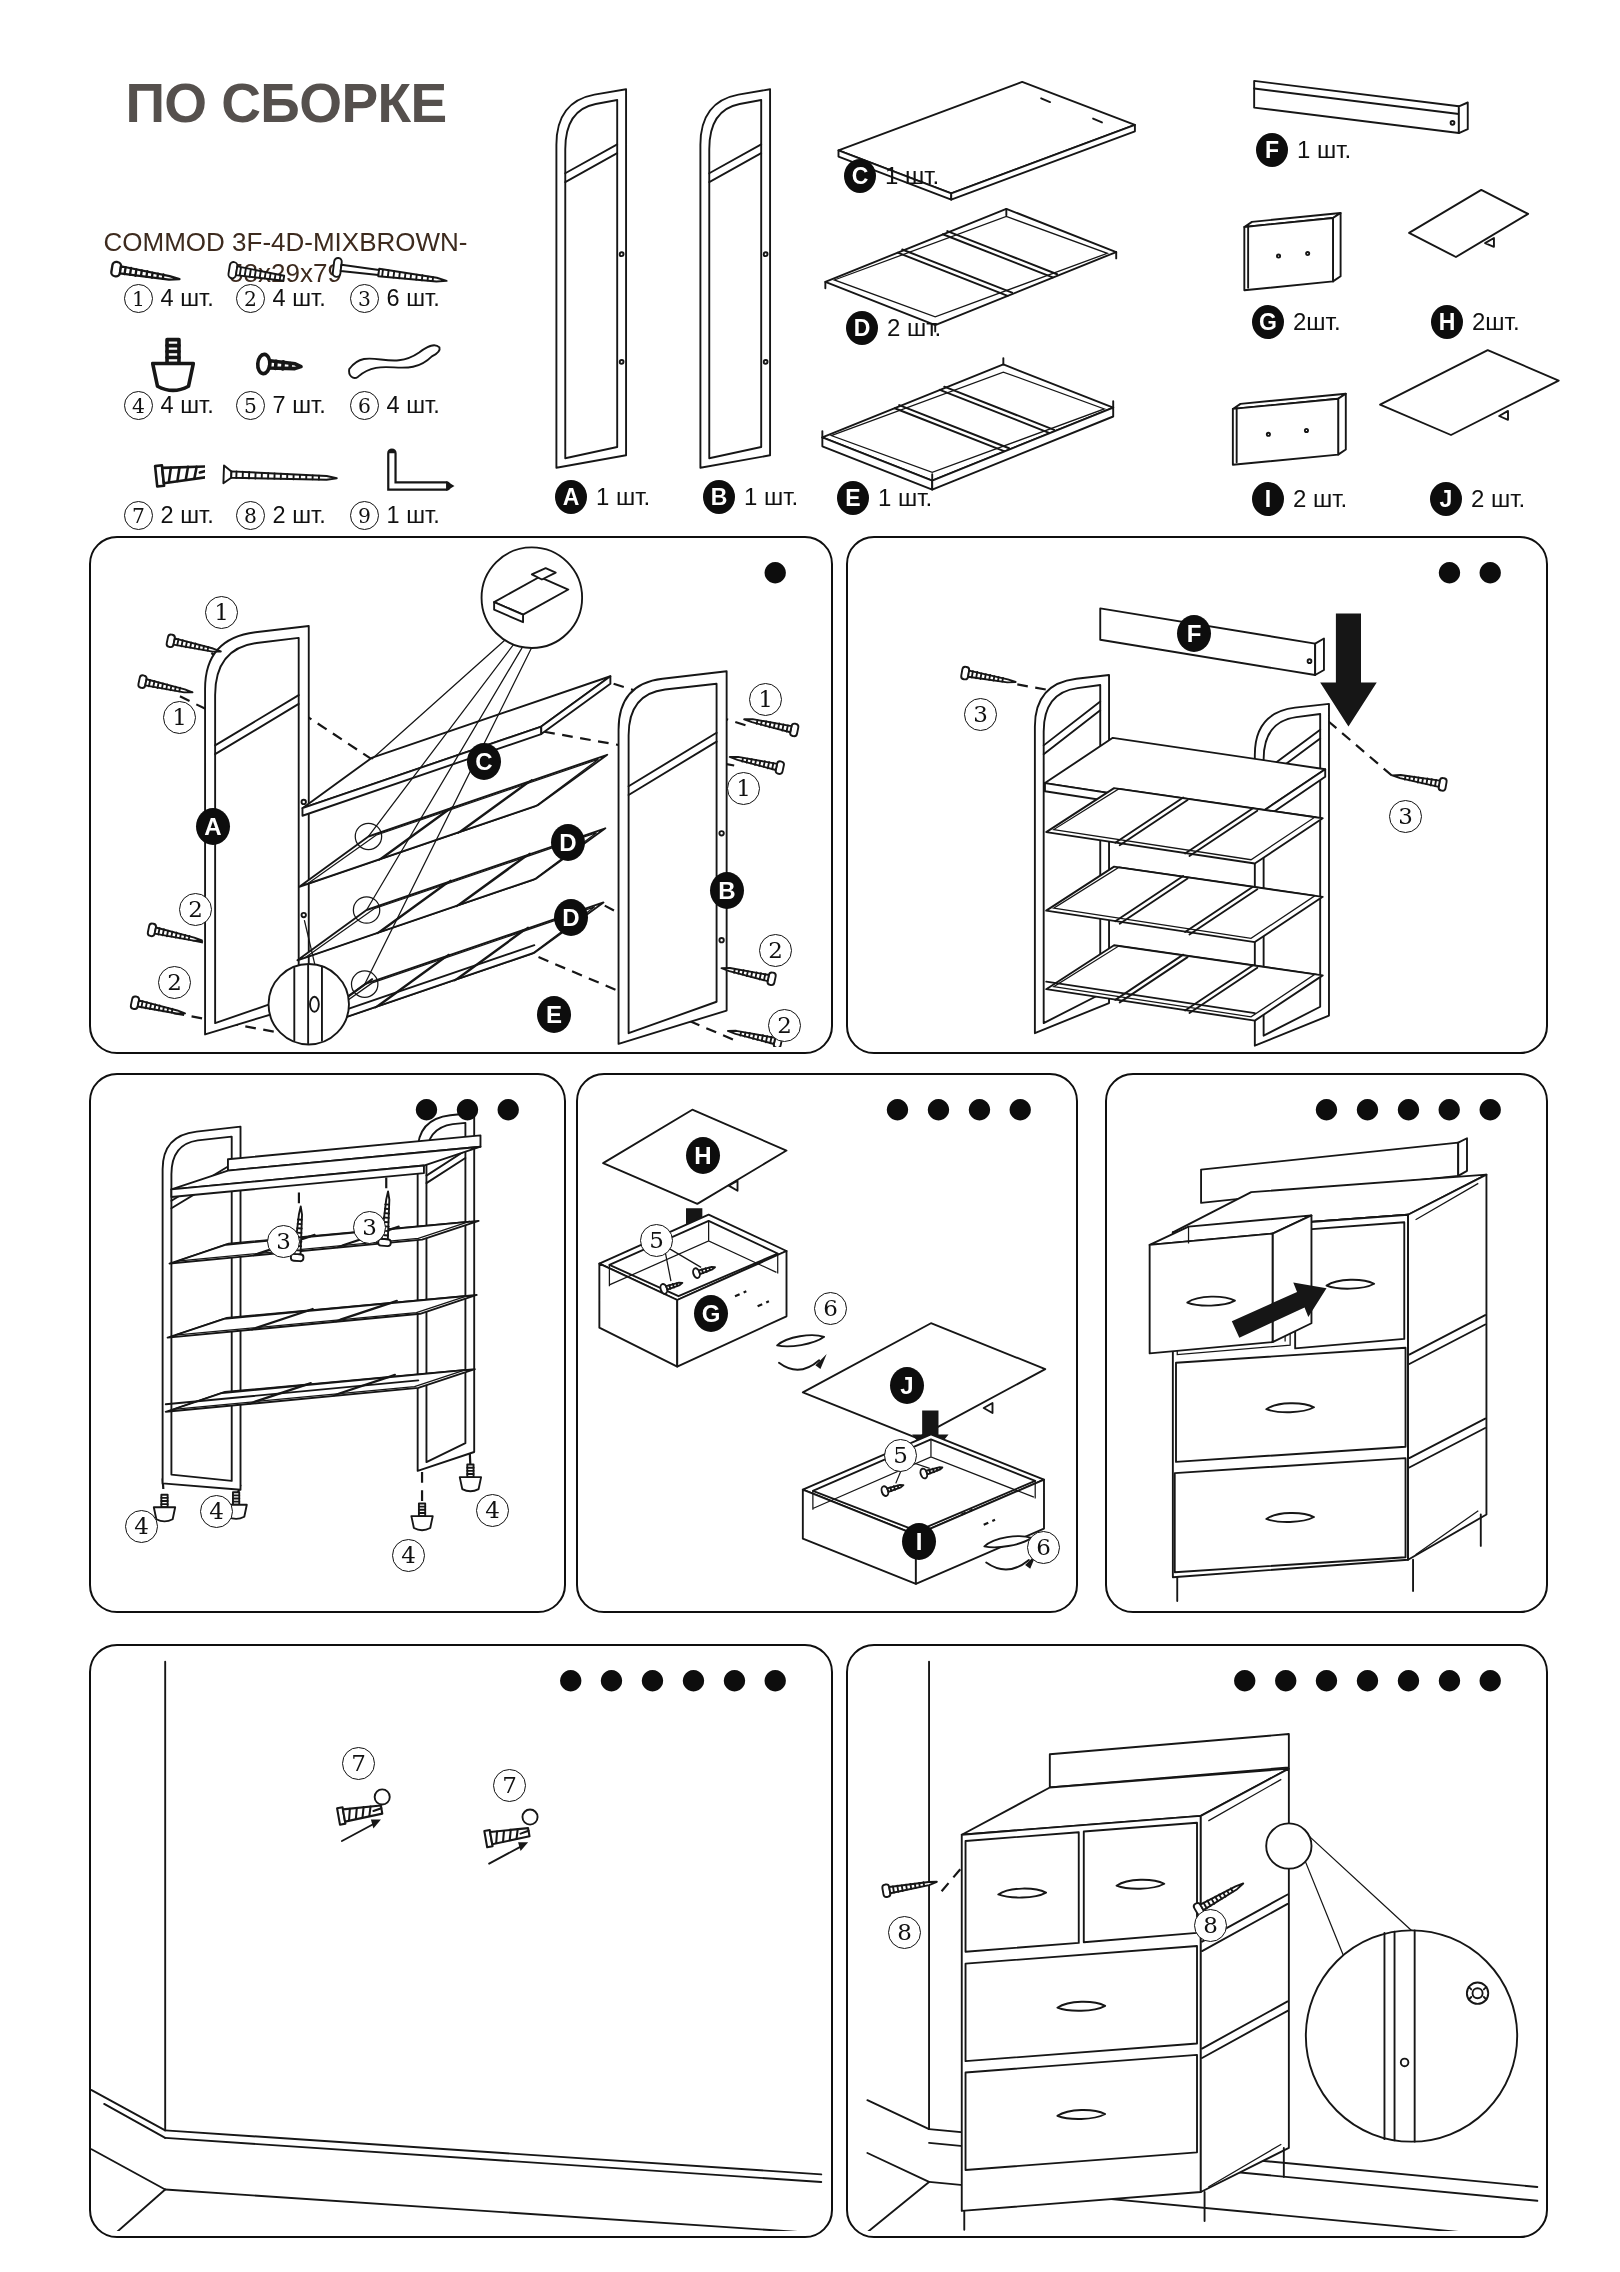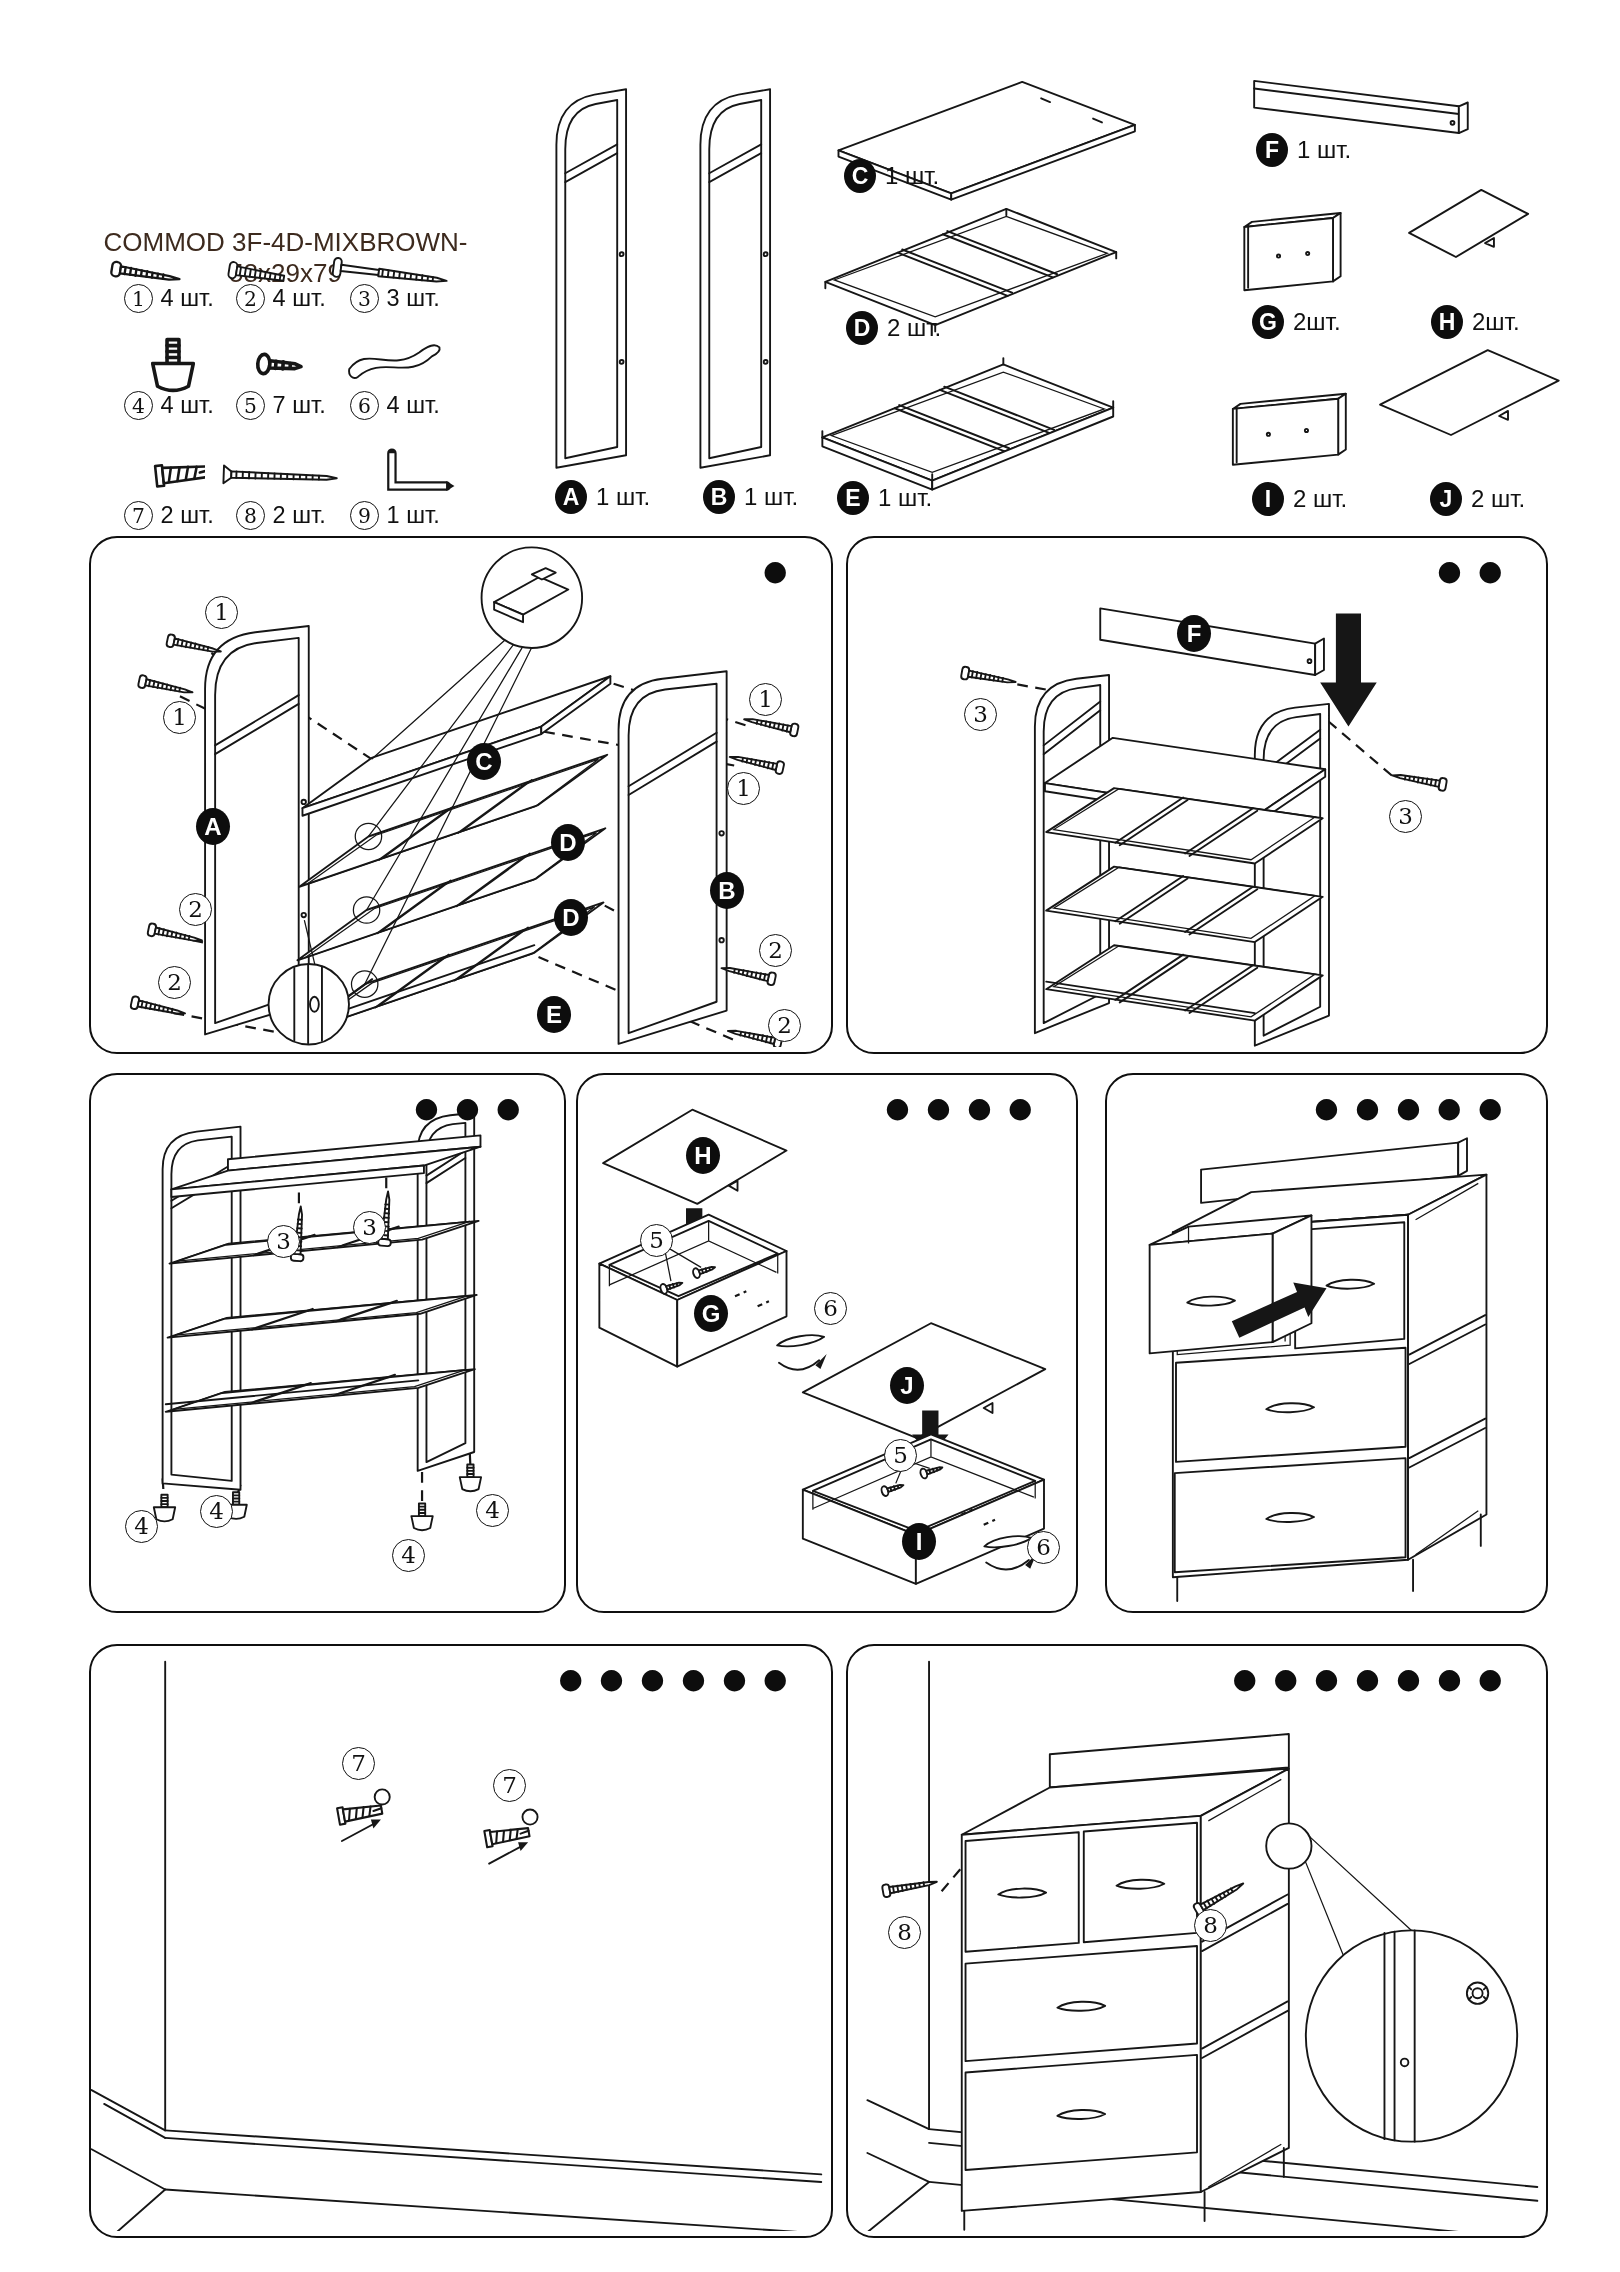--- a/index.html
+++ b/index.html
@@ -66,20 +66,21 @@
         <path class="fw" d="M3 -9 L58 -5 L58 7 L3 9 Z"></path>
         <path class="ln" d="M13 -8 L9 8 M23 -7 L19 8 M33 -7 L29 7 M43 -6 L39 7 M58 -1 L46 1"></path>
       </g>
       <g id="hnd">
         <path class="fw" d="M-38 5 C-20 -7 20 -7 38 2 C20 12 -20 12 -38 5 Z"></path>
       </g>
     </defs>
   </svg>
 
   <div id="title">
+    <div>ПО СБОРКЕ</div>
   </div>
   <div id="model">COMMOD 3F-4D-MIXBROWN-58x29x79</div>
 
   <svg class="abs" style="left:102px;top:254px" width="95" height="44" viewBox="0 0 150 70">
     <g transform="translate(72,32) rotate(9)">
         <use href="#scr" transform="scale(1.25,1.15)"></use>
       </g>
   </svg>
   <svg class="abs" style="left:217px;top:254px" width="89" height="44" viewBox="0 0 140 70">
     <g transform="translate(64,32) rotate(9)">
@@ -130,21 +131,21 @@
   <div class="hlabel" style="left:124px;top:284px">
     <span class="hnum">1</span>
     <span class="qty">4 шт.</span>
   </div>
   <div class="hlabel" style="left:236px;top:284px">
     <span class="hnum">2</span>
     <span class="qty">4 шт.</span>
   </div>
   <div class="hlabel" style="left:350px;top:284px">
     <span class="hnum">3</span>
-    <span class="qty">3 шт.</span>
+    <span class="qty">6 шт.</span>
   </div>
   <div class="hlabel" style="left:124px;top:391px">
     <span class="hnum">4</span>
     <span class="qty">4 шт.</span>
   </div>
   <div class="hlabel" style="left:236px;top:391px">
     <span class="hnum">5</span>
     <span class="qty">7 шт.</span>
   </div>
   <div class="hlabel" style="left:350px;top:391px">

